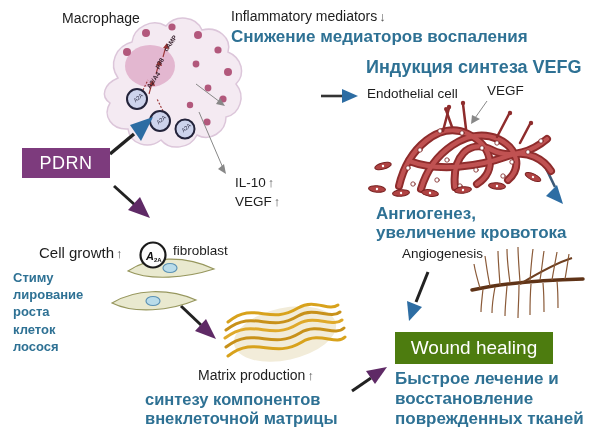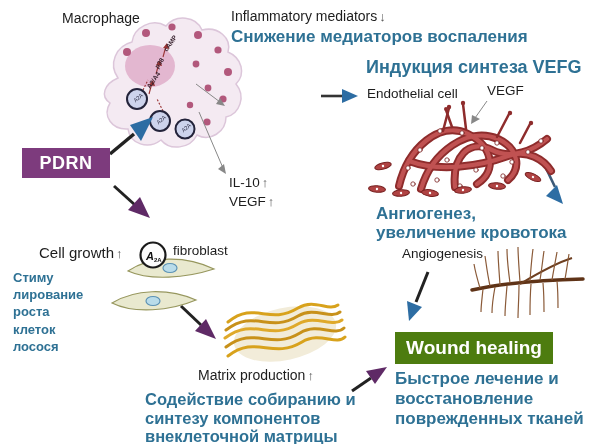--- a/index.html
+++ b/index.html
@@ -4,21 +4,21 @@
 <style>
   html,body{margin:0;padding:0;background:#fff;}
   #diagram{position:relative;width:600px;height:444px;background:#ffffff;overflow:hidden;
            font-family:"Liberation Sans",sans-serif;}
   svg.layer{position:absolute;left:0;top:0;z-index:1;}
   .txt{position:absolute;z-index:2;white-space:nowrap;}
   .blk{color:#1d1d1d;font-weight:normal;}
   .blue{color:#2e7194;font-weight:bold;}
   .thin-arrow{color:#555;font-weight:normal;font-size:13px;margin-left:2px;}
   .cyto-row{height:18.5px;}
-  .box-label{display:flex;align-items:center;justify-content:center;color:#fff;font-weight:bold;z-index:2;position:absolute;}
+  .box-label{display:flex;align-items:center;justify-content:center;color:#fff;font-weight:normal;z-index:2;position:absolute;}
   #pdrn-box{left:22px;top:148px;width:88px;height:30px;background:#7d3b7d;font-size:18px;letter-spacing:.5px;}
   #wound-box{left:395px;top:332px;width:158px;height:32px;background:#4d7c0f;font-size:19px;}
 </style>
 </head>
 <body>
 
 <div id="diagram">
 
   <svg class="layer" width="600" height="444" viewBox="0 0 600 444">
 
@@ -229,21 +229,21 @@
     </g>
   </svg>
 
   <div class="txt blk" style="left:50px;top:10px;font-size:14px;margin-left:12px;">Macrophage</div>
 
   <div class="txt blk" style="left:231px;top:8px;font-size:14px;">
     <span>Inflammatory mediators</span><span class="thin-arrow">↓</span>
   </div>
   <div class="txt blue" style="left:231px;top:27px;font-size:17px;">Снижение медиаторов воспаления</div>
 
-  <div class="txt blk" style="left:229px;top:175px;font-size:13.5px;">
+  <div class="txt blk" style="left:235px;top:175px;font-size:13.5px;">
     <div class="cyto-row"><span>IL-10</span><span class="thin-arrow">↑</span></div>
     <div class="cyto-row"><span>VEGF</span><span class="thin-arrow">↑</span></div>
   </div>
 
   <div id="pdrn-box" class="box-label">
     <span>PDRN</span>
   </div>
 
   <div class="txt blue" style="left:366px;top:57px;font-size:18px;text-align:center;">Индукция синтеза VEFG</div>
   <div class="txt blk" style="left:367px;top:86px;font-size:13.5px;">Endothelial cell</div>
@@ -274,18 +274,17 @@
     <div>лирование</div>
     <div>роста</div>
     <div>клеток</div>
     <div>лосося</div>
   </div>
 
   <div class="txt blk" style="left:198px;top:367px;font-size:14px;">
     <span>Matrix production</span><span class="thin-arrow">↑</span>
   </div>
   <div class="txt blue" style="left:145px;top:390px;font-size:16.5px;line-height:18.5px;">
-    <div>Содействие собиранию и</div>
     <div>синтезу компонентов</div>
     <div>внеклеточной матрицы</div>
   </div>
 
 </div>
 
 </body></html>

